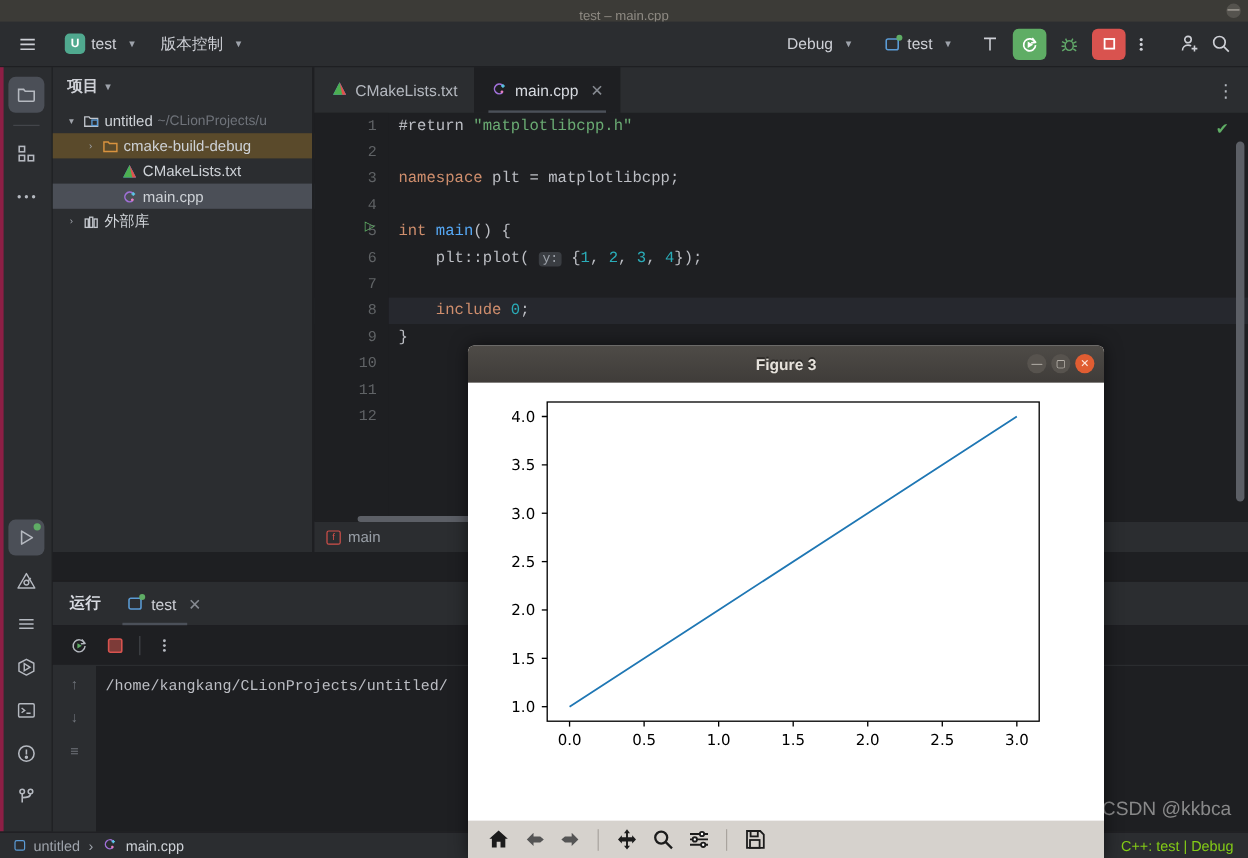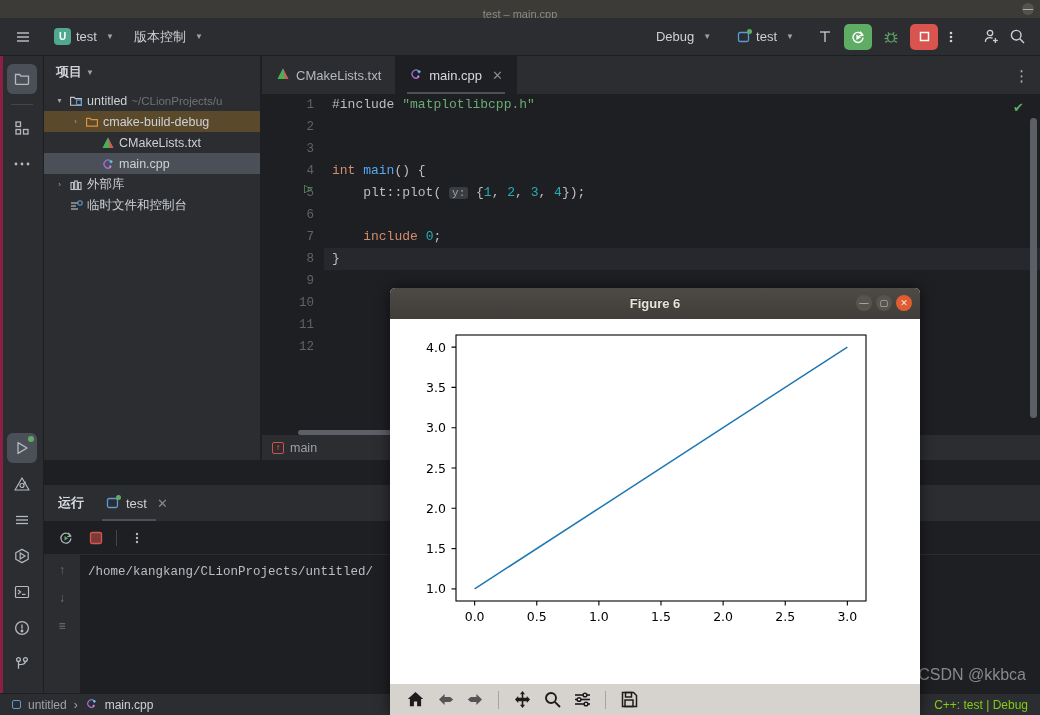--- a/index.html
+++ b/index.html
@@ -401,32 +401,20 @@
         <span class="arrow">›</span>
         <span style="display: flex; align-items: center; flex: 0 0 auto;">
           <svg width="14" height="14" viewBox="0 0 14 14" fill="none" stroke="#c2c6cc" stroke-width="1.1">
             <rect x="2" y="4.5" width="2.6" height="7"></rect>
             <rect x="5.7" y="3" width="2.6" height="8.5"></rect>
             <rect x="9.4" y="4.5" width="2.6" height="7"></rect>
           </svg>
         </span>
         <span>外部库</span>
       </div>
-      <div class="tree-row" style="padding-left: 10px;">
-        <span class="arrow"></span>
-        <span style="display: flex; align-items: center; flex: 0 0 auto;">
-          <svg width="14" height="14" viewBox="0 0 14 14" fill="none" stroke="#c2c6cc" stroke-width="1.1">
-            <line x1="2" y1="4" x2="9" y2="4"></line>
-            <line x1="2" y1="7" x2="7" y2="7"></line>
-            <line x1="2" y1="10" x2="9" y2="10"></line>
-            <circle cx="11" cy="4" r="2.2" stroke="#5b9bd5"></circle>
-          </svg>
-        </span>
-        <span>临时文件和控制台</span>
-      </div>
     </div>
 </div>
 <div id="project-resizer"></div>
 
 <div id="editor-area">
   <div id="tabbar">
     <div class="etab">
       <span>
         <svg width="14" height="14" viewBox="0 0 14 14">
             <polygon points="7,1.6 12.4,12 1.6,12" fill="#4f8ef7"></polygon>
@@ -463,22 +451,23 @@
         <div class="gl">6</div>
         <div class="gl">7</div>
         <div class="gl">8</div>
         <div class="gl">9</div>
         <div class="gl">10</div>
         <div class="gl">11</div>
         <div class="gl">12</div>
       </div>
     <div id="gutter-run">▷</div>
     <div id="code">
-      <div class="cl"><span class="pre">#include</span> <span class="str">"matplotlibcpp.h"</span></div>
+      <div class="cl"><span class="pre">#return</span> <span class="str">"matplotlibcpp.h"</span></div>
       <div class="cl"></div>
+      <div class="cl"><span class="kw">namespace</span> <span class="ns">plt</span> = <span class="ns">matplotlibcpp</span>;</div>
       <div class="cl"></div>
       <div class="cl"><span class="kw">int</span> <span class="fn">main</span>() {</div>
       <div class="cl">    plt::plot( <span class="hint">y:</span> {<span class="num">1</span>, <span class="num">2</span>, <span class="num">3</span>, <span class="num">4</span>});</div>
       <div class="cl"></div>
       <div class="cl">    <span class="kw">include</span> <span class="num">0</span>;</div>
       <div class="cl">}</div>
       <div class="cl"></div>
       <div class="cl"></div>
     </div>
     <div id="check-ok">✔</div>
@@ -556,21 +545,21 @@
     <span style="color:#cdd1d6">main.cpp</span>
   </div>
   <div id="sb-right">
     <span>C++: test | Debug</span>
   </div>
 </div>
 <div style="position:absolute;right:14px;bottom:31px;font-size:16px;color:#9b9b9b;opacity:.85;pointer-events:none">CSDN @kkbca</div>
 
 <div id="fig-window">
   <div id="fig-titlebar">
-    <span id="fig-title">Figure 6</span>
+    <span id="fig-title">Figure 3</span>
     <div id="fig-btns">
       <div class="wbtn" id="wb-min">—</div>
       <div class="wbtn" id="wb-max">▢</div>
       <div class="wbtn" id="wb-close">✕</div>
     </div>
   </div>
 
   <div id="fig-canvas">
     <svg width="530" height="365" viewBox="0 0 530 365">
 

